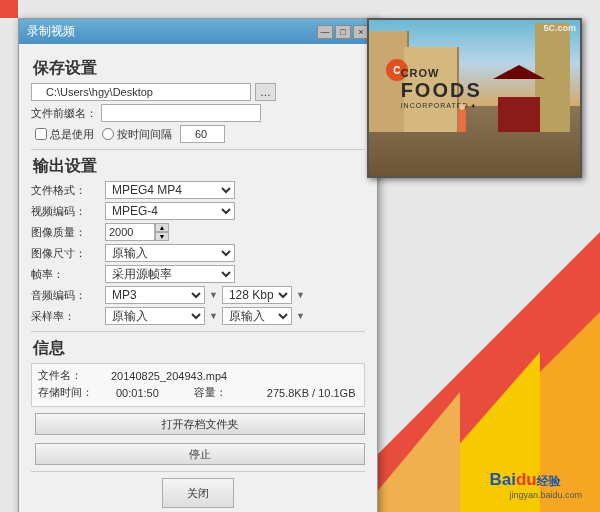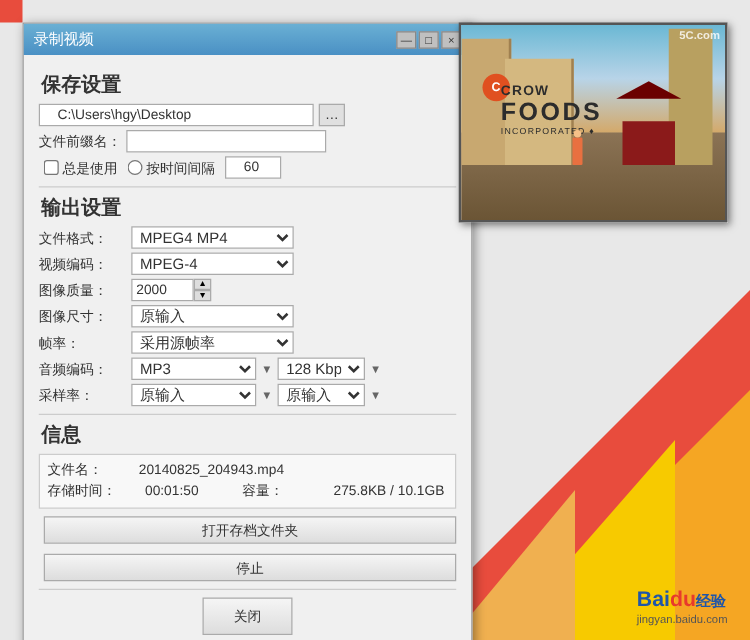--- a/index.html
+++ b/index.html
@@ -664,14 +664,14 @@
     </div>
     <div class="character"></div>
     <div class="watermark">5C.com</div>
   </div>
 </div>
 
 <div class="baidu-area">
   <div style="font-size:17px; font-weight:bold; color:#2056a8;">
     <span style="color:#2056a8;">Bai</span><span style="color:#e8392c;">du</span><span style="color:#2056a8;font-size:12px;">经验</span>
   </div>
-  <div style="font-size:9px; color:#555;">jingyan.baidu.com</div>
+  <div style="font-size:9px; color:#555;margin-left:20px;">jingyan.baidu.com</div>
 </div>
 
 </body></html>

